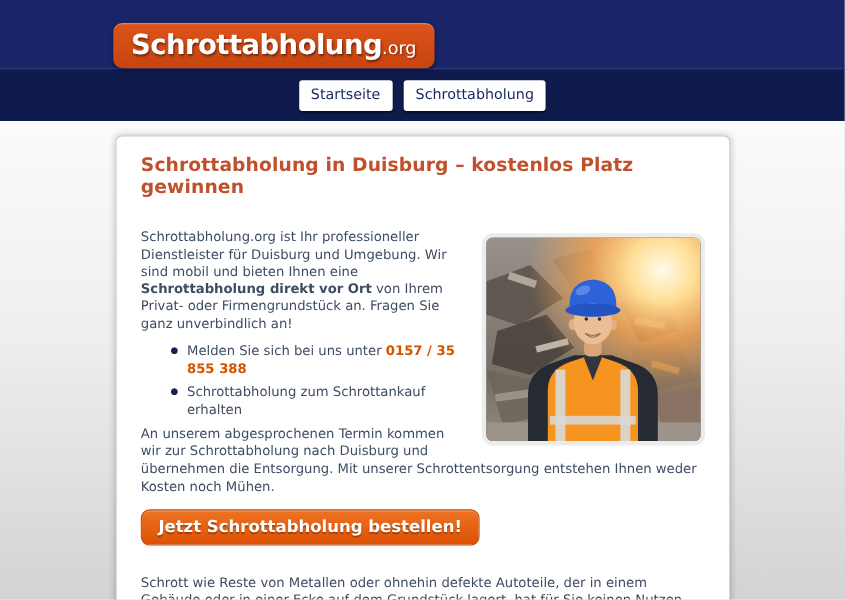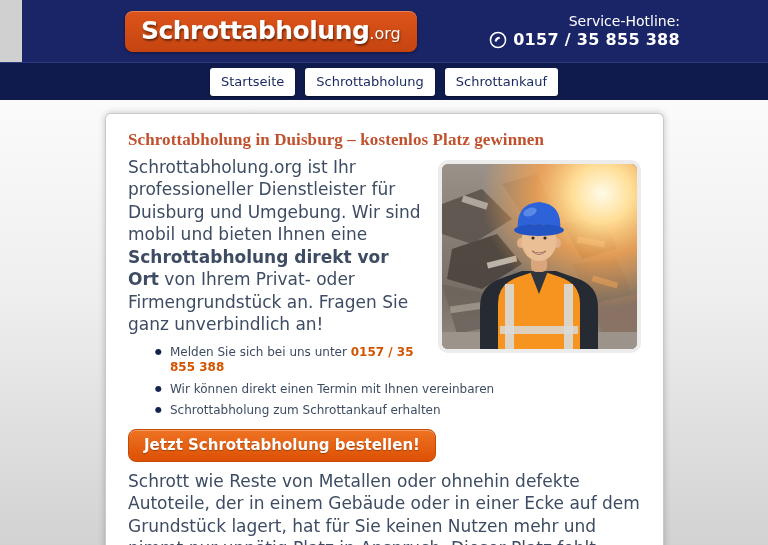--- a/index.html
+++ b/index.html
@@ -6,21 +6,21 @@
   html,body { margin:0; padding:0; }
   body {
     width:768px; height:545px; overflow:hidden;
     font-family:"DejaVu Sans","Liberation Sans",sans-serif;
     background:#d0d0d0;
   }
 
   
   .top-bar {
     height:62px; background:#1a2567;
-    display:flex; align-items:center;margin-left:22px;
+    display:flex; align-items:flex-end;
   }
   .logo {
     margin-left:103px; cursor:pointer;
     background:linear-gradient(#dd541b,#c64410);
     border-radius:8px; padding:5px 16px 7px;
     box-shadow:inset 0 1px 0 rgba(255,255,255,.25), 0 1px 3px rgba(0,0,0,.45);
     white-space:nowrap;
   }
   .logo-main {
     color:#fff; font-weight:bold; font-size:25px; letter-spacing:-0.5px;
@@ -31,21 +31,21 @@
   .hotline { margin-left:auto; margin-right:88px; color:#fff; text-align:right; }
   .hotline-label { font-size:14px; line-height:1.25; }
   .hotline-number-row {
     display:flex; align-items:center; justify-content:flex-end; gap:6px;
     font-size:16px; font-weight:bold; letter-spacing:.3px; cursor:pointer;
   }
   .phone-icon { width:18px; height:18px; display:block; }
 
   
   .nav-bar {
-    height:38px; background:#0f1b4d; border-top:1px solid #2c3b7d;
+    height:48px; background:#0f1b4d; border-top:1px solid #2c3b7d;
     display:flex; align-items:center; justify-content:center; gap:10px;
   }
   .nav-btn {
     background:#fff; color:#18275f; font-size:13px; line-height:1;
     padding:7px 11px 8px; border:none; border-radius:3px; cursor:pointer;
     box-shadow:0 1px 2px rgba(0,0,0,.45);
     font-family:inherit;
   }
 
   
@@ -56,81 +56,70 @@
   .card {
     width:559px; margin-left:105px; min-height:432px;
     background:#fff; border-radius:6px 6px 0 0;
     border:1px solid #c9c9c9; border-bottom:none;
     box-shadow:0 0 7px rgba(0,0,0,.22);
     padding:12px 22px 10px;
   }
 
   h1.article-title {
     font-size:17px; color:#c1512d; font-weight:bold;
-    margin:4px 0 6px; letter-spacing:.1px;font-family:Liberation Serif, serif;
+    margin:4px 0 28px; letter-spacing:.1px;
   }
 
   .photo-box {
     float:right; width:203px; height:193px;
     border:4px solid #ececec; border-radius:10px; overflow:hidden;
     margin:4px 0 8px 14px; background:#8b8179;
   }
   .photo-box svg { display:block; }
 
   p.par {
-    font-size:17px; line-height:1.32; color:#3d4c63; margin:0 0 9px;
+    font-size:12px; line-height:1.32; color:#3d4c63; margin:0 0 9px;
   }
   .request-line { margin-bottom:7px; }
 
   ul.steps { margin:0 0 7px; padding:0 0 0 30px; list-style:none; }
   ul.steps li {
     position:relative; font-size:12px; line-height:1.3; color:#3d4c63; margin:6px 12px;
   }
   ul.steps li::before {
     content:"●"; position:absolute; left:-15px; top:2px;
     font-size:8px; color:#14224f;
   }
 
   .seg-b { font-weight:bold; }
   .seg-phone { color:#d35400; font-weight:bold; }
 
   .cta {
-    display:inline-block; margin:3px 0 8px; cursor:pointer;
+    display:inline-block; margin:3px 0 27px; cursor:pointer;
     background:linear-gradient(#ee7323,#dd5004);
     border:1px solid #c34a06; border-radius:8px;
     color:#fff; font-weight:bold; font-size:15px; font-family:inherit;
     padding:6px 15px 7px; text-shadow:0 1px 1px rgba(0,0,0,.3);
     box-shadow:inset 0 1px 0 rgba(255,255,255,.3);
   }
 
   .clear { clear:both; }
 </style>
 </head>
 <body>
 
 <header class="top-bar">
   <div class="logo">
     <span class="logo-main">Schrottabholung</span><span class="logo-suffix">.org</span>
   </div>
-  <div class="hotline">
-    <div class="hotline-label">Service-Hotline:</div>
-    <div class="hotline-number-row">
-      <svg class="phone-icon" viewBox="0 0 20 20" aria-hidden="true">
-        <circle cx="10" cy="10" r="8.4" fill="none" stroke="#ffffff" stroke-width="1.7"></circle>
-        <path d="M6.2,8.6 C8.6,6.4 11.4,6.4 13.8,8.6 L12.4,10.4 C10.9,9.4 9.1,9.4 7.6,10.4 Z" fill="#ffffff" transform="rotate(-42 10 10)"></path>
-      </svg>
-      <span>0157 / 35 855 388</span>
-    </div>
-  </div>
 </header>
 
 <nav class="nav-bar">
   <button class="nav-btn">Startseite</button>
   <button class="nav-btn">Schrottabholung</button>
-  <button class="nav-btn">Schrottankauf</button>
 </nav>
 
 <div class="page">
   <main class="card">
 
     <h1 class="article-title">Schrottabholung in Duisburg – kostenlos Platz gewinnen</h1>
 
     
     <div class="photo-box" title="Arbeiter mit blauem Schutzhelm und orangefarbener Warnweste vor einem Schrottplatz in der Abendsonne">
       <svg width="195" height="185" viewBox="0 0 195 185">
@@ -196,24 +185,24 @@
           <ellipse cx="88" cy="48" rx="7" ry="4" fill="#6f97ea" opacity="0.7" transform="rotate(-20 88 48)"></ellipse>
         </g>
       </svg>
     </div>
 
     <p class="par"><span>Schrottabholung.org ist Ihr professioneller Dienstleister für Duisburg und Umgebung. Wir sind mobil und bieten Ihnen eine </span><span class="seg-b">Schrottabholung direkt vor Ort</span><span> von Ihrem Privat- oder Firmengrundstück an. Fragen Sie ganz unverbindlich an!</span></p>
 
 
     <ul class="steps">
       <li><span>Melden Sie sich bei uns unter </span><span class="seg-phone">0157 / 35 855 388</span></li>
-      <li><span>Wir können direkt einen Termin mit Ihnen vereinbaren</span></li>
       <li><span>Schrottabholung zum Schrottankauf erhalten</span></li>
     </ul>
 
+    <p class="par">An unserem abgesprochenen Termin kommen wir zur Schrottabholung nach Duisburg und übernehmen die Entsorgung. Mit unserer Schrottentsorgung entstehen Ihnen weder Kosten noch Mühen.</p>
 
     <button class="cta">Jetzt Schrottabholung bestellen!</button>
 
     <div class="clear"></div>
 
     <p class="par">Schrott wie Reste von Metallen oder ohnehin defekte Autoteile, der in einem Gebäude oder in einer Ecke auf dem Grundstück lagert, hat für Sie keinen Nutzen mehr und nimmt nur unnötig Platz in Anspruch. Dieser Platz fehlt Ihnen für wichtigere Dinge. Schrott kann zudem gefährlich sein, denn an seinen scharfen Kanten könnten sich Personen verletzen. Schrott sollte jedoch auch aus Gründen des Umweltschutzes entsorgt werden.</p>
     
     
 
   </main>

